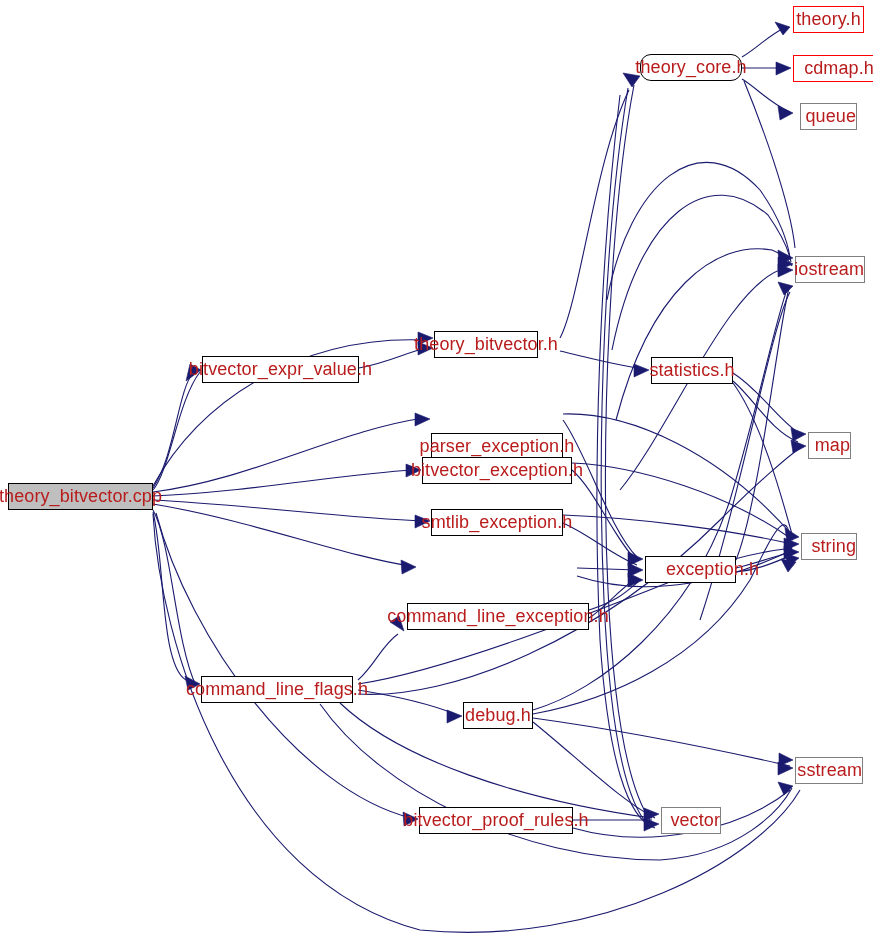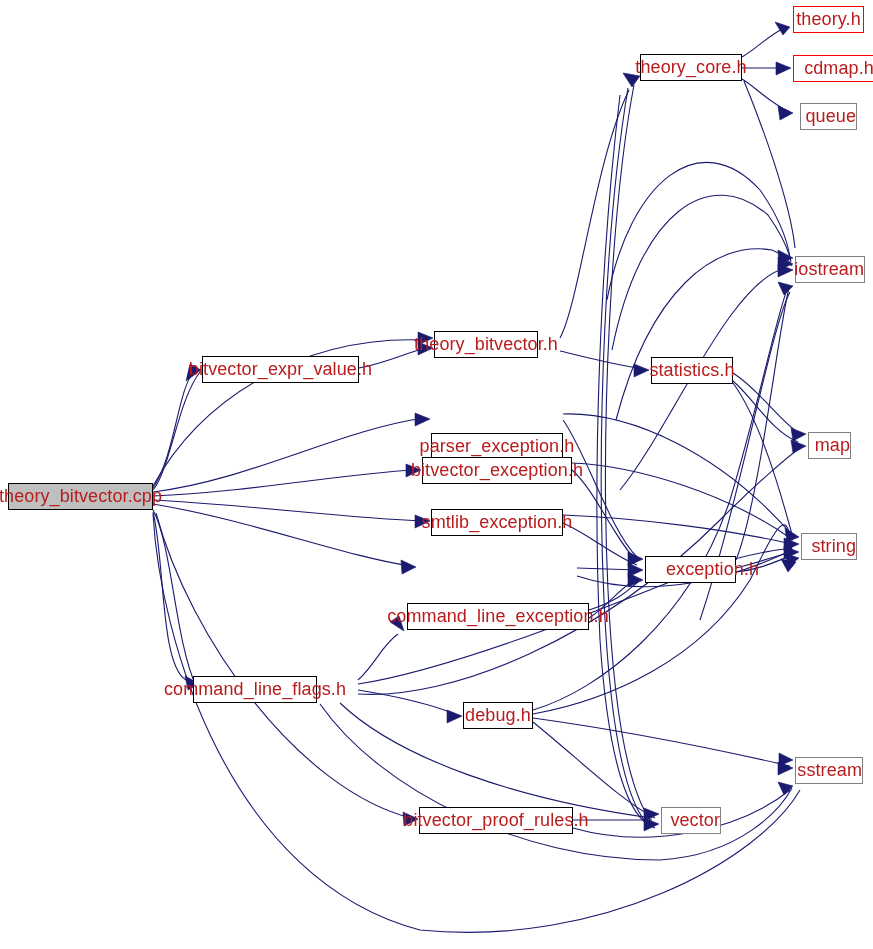--- a/index.html
+++ b/index.html
@@ -242,33 +242,33 @@
 
   <div class="node-box" style="left:431px; top:509px; width:132px; height:27px;">
     <span>smtlib_exception.h</span>
   </div>
 
 
   <div class="node-box" style="left:407px; top:603px; width:182px; height:27px;">
     <span>command_line_exception.h</span>
   </div>
 
-  <div class="node-box" style="left:193px; top:676px; width:124px; height:27px;text-align:right;">
+  <div class="node-box" style="left:201px; top:676px; width:152px; height:27px;text-align:right;">
     <span>command_line_flags.h</span>
   </div>
 
   <div class="node-box" style="left:463px; top:702px; width:70px; height:27px;">
     <span>debug.h</span>
   </div>
 
   <div class="node-box" style="left:419px; top:807px; width:154px; height:27px;">
     <span>bitvector_proof_rules.h</span>
   </div>
 
-  <div class="node-box" style="left:640px; top:54px; width:102px; height:27px;">
+  <div class="node-box" style="left:640px; top:54px; width:102px; height:27px;border-radius:11px;">
     <span>theory_core.h</span>
   </div>
 
   <div class="node-box" style="left:651px; top:357px; width:82px; height:27px;">
     <span>statistics.h</span>
   </div>
 
   <div class="node-box" style="left:645px; top:556px; width:91px; height:27px;padding-left:44px;">
     <span>exception.h</span>
   </div>

